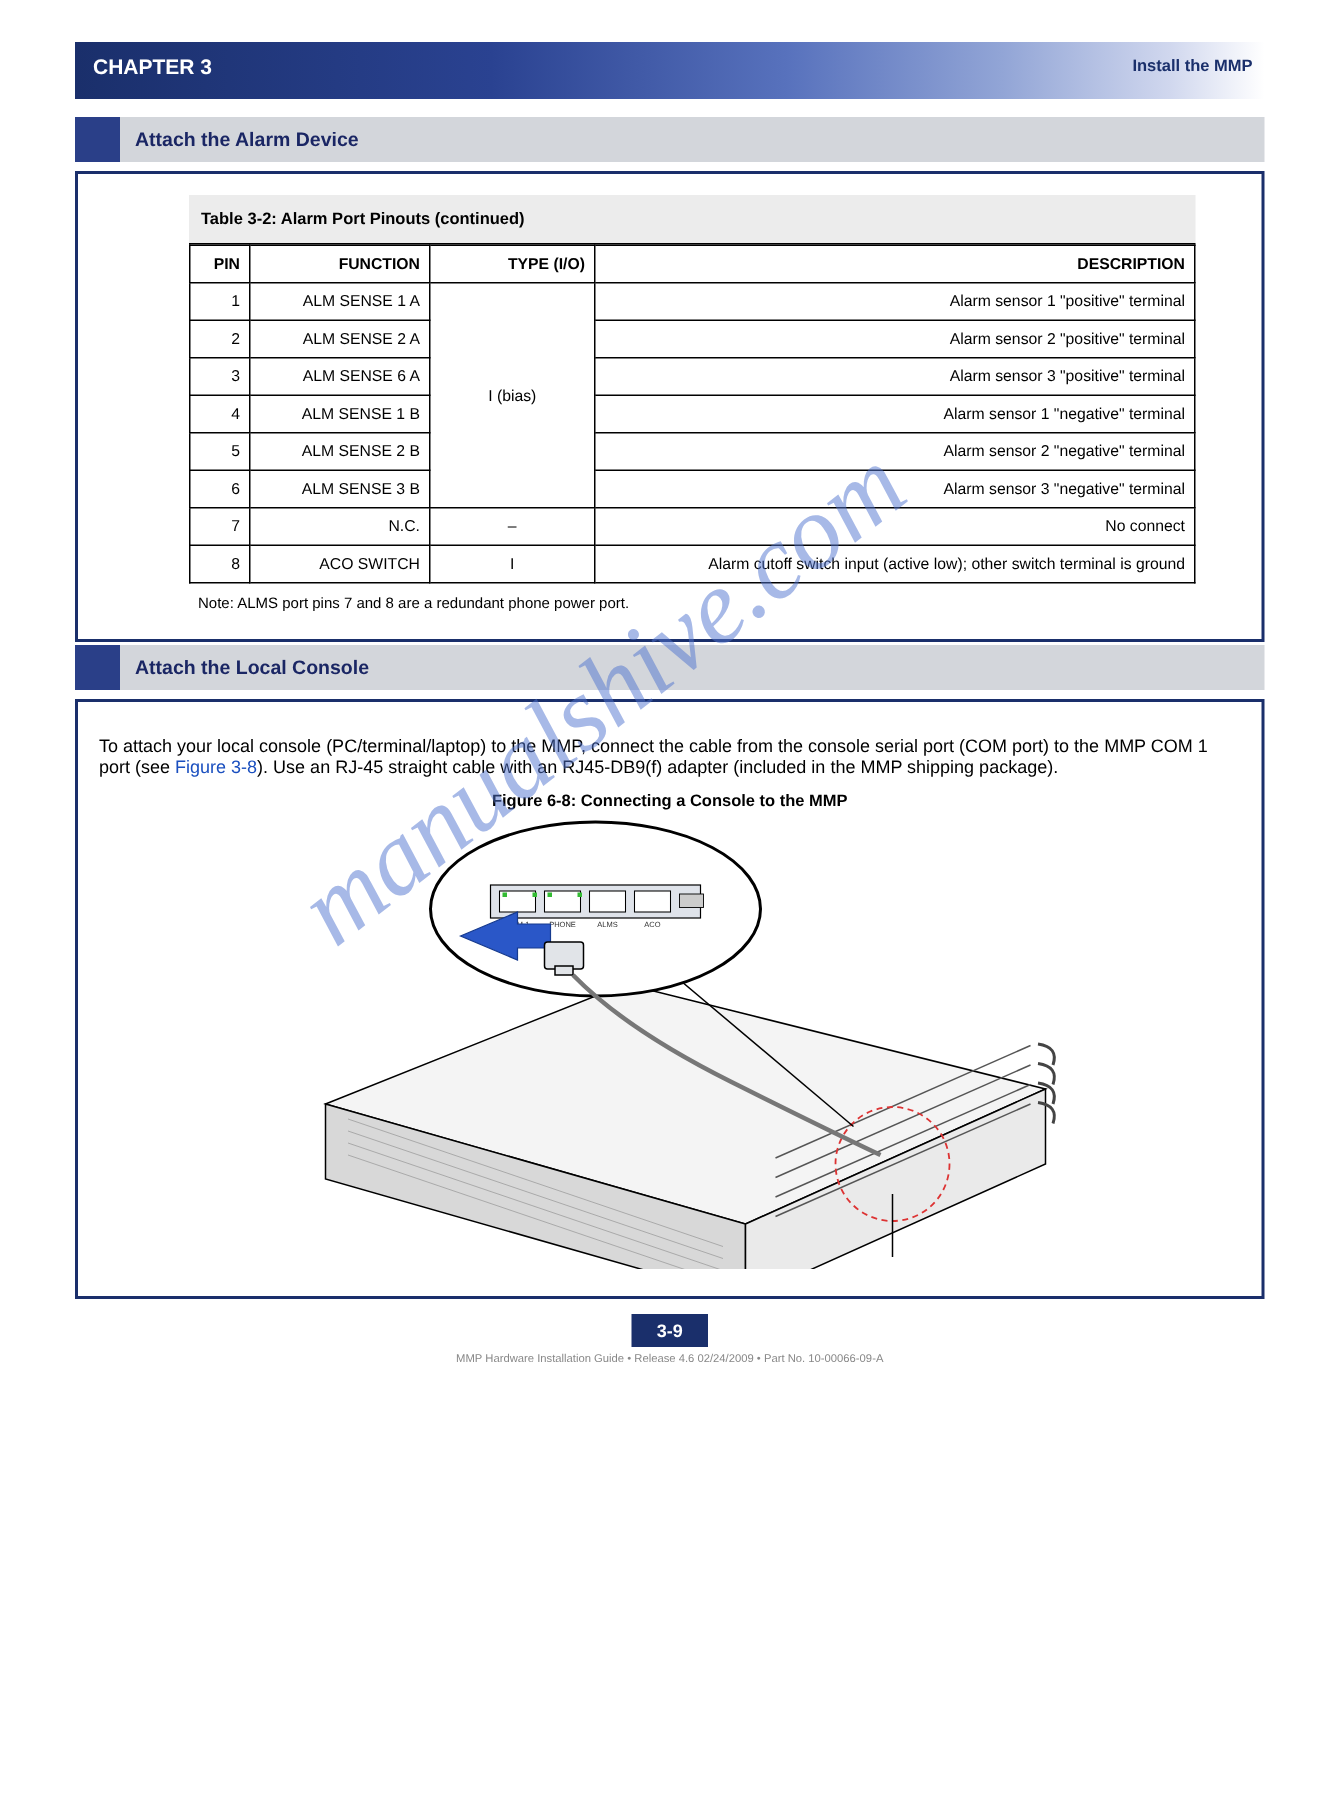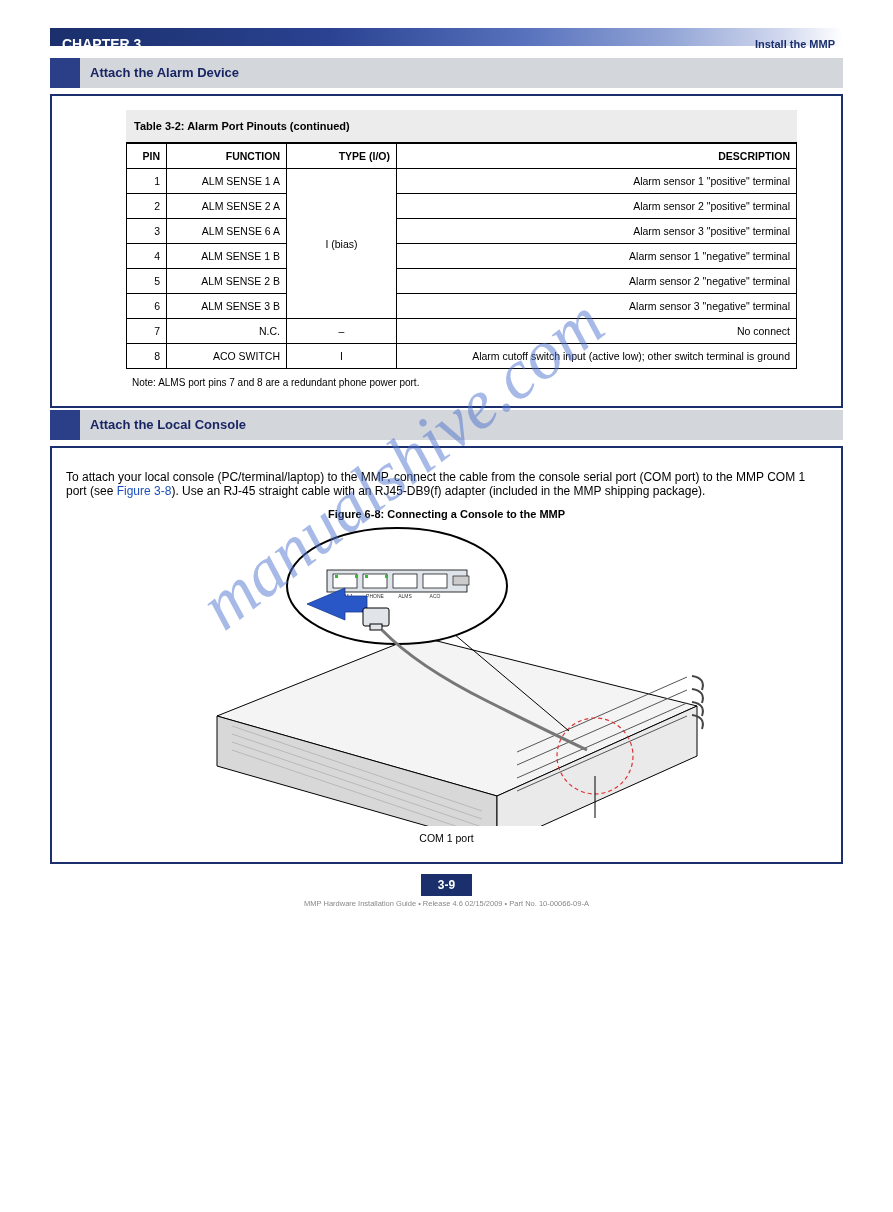--- a/index.html
+++ b/index.html
@@ -9,21 +9,21 @@
     font-size: 11px;
     color: #000;
     width: 893px;
     position: relative;
   }
   .page {
     padding: 28px 50px 20px 50px;
     position: relative;
   }
   .top-banner {
-    height: 18px;
+    height: 38px;
     background: linear-gradient(90deg, #1a2f6b 0%, #2a4291 35%, #5872bd 60%, #92a5d6 78%, #d0d7ee 92%, #ffffff 100%);
     position: relative;
     margin-bottom: 12px;
   }
   .top-banner .left-text {
     position: absolute; left: 12px; top: 8px;
     color: #fff; font-size: 14px; font-weight: bold;
   }
   .top-banner .right-text {
     position: absolute; right: 8px; top: 10px;
@@ -288,21 +288,20 @@
           <g stroke="#000" stroke-width="1" fill="#e1e4e8">
             <rect x="176" y="82" width="26" height="18" rx="2"></rect>
             <rect x="183" y="98" width="12" height="6"></rect>
           </g>
 
           <path d="M195 104 Q230 140 300 175 Q360 205 400 224" stroke="#777" stroke-width="3" fill="none"></path>
 
           <line x1="408" y1="250" x2="408" y2="292" stroke="#000" stroke-width="1"></line>
         </svg>
       </div>
-      <div class="figure-label">COM 1 port</div>
     </div>
   </div>
 
   <div class="pagefoot">
     <div class="pnum">3-9</div>
-    <div class="tiny">MMP Hardware Installation Guide  •  Release 4.6  02/15/2009  •  Part No. 10-00066-09-A</div>
+    <div class="tiny">MMP Hardware Installation Guide  •  Release 4.6  02/24/2009  •  Part No. 10-00066-09-A</div>
   </div>
 </div>
 
 </body></html>

